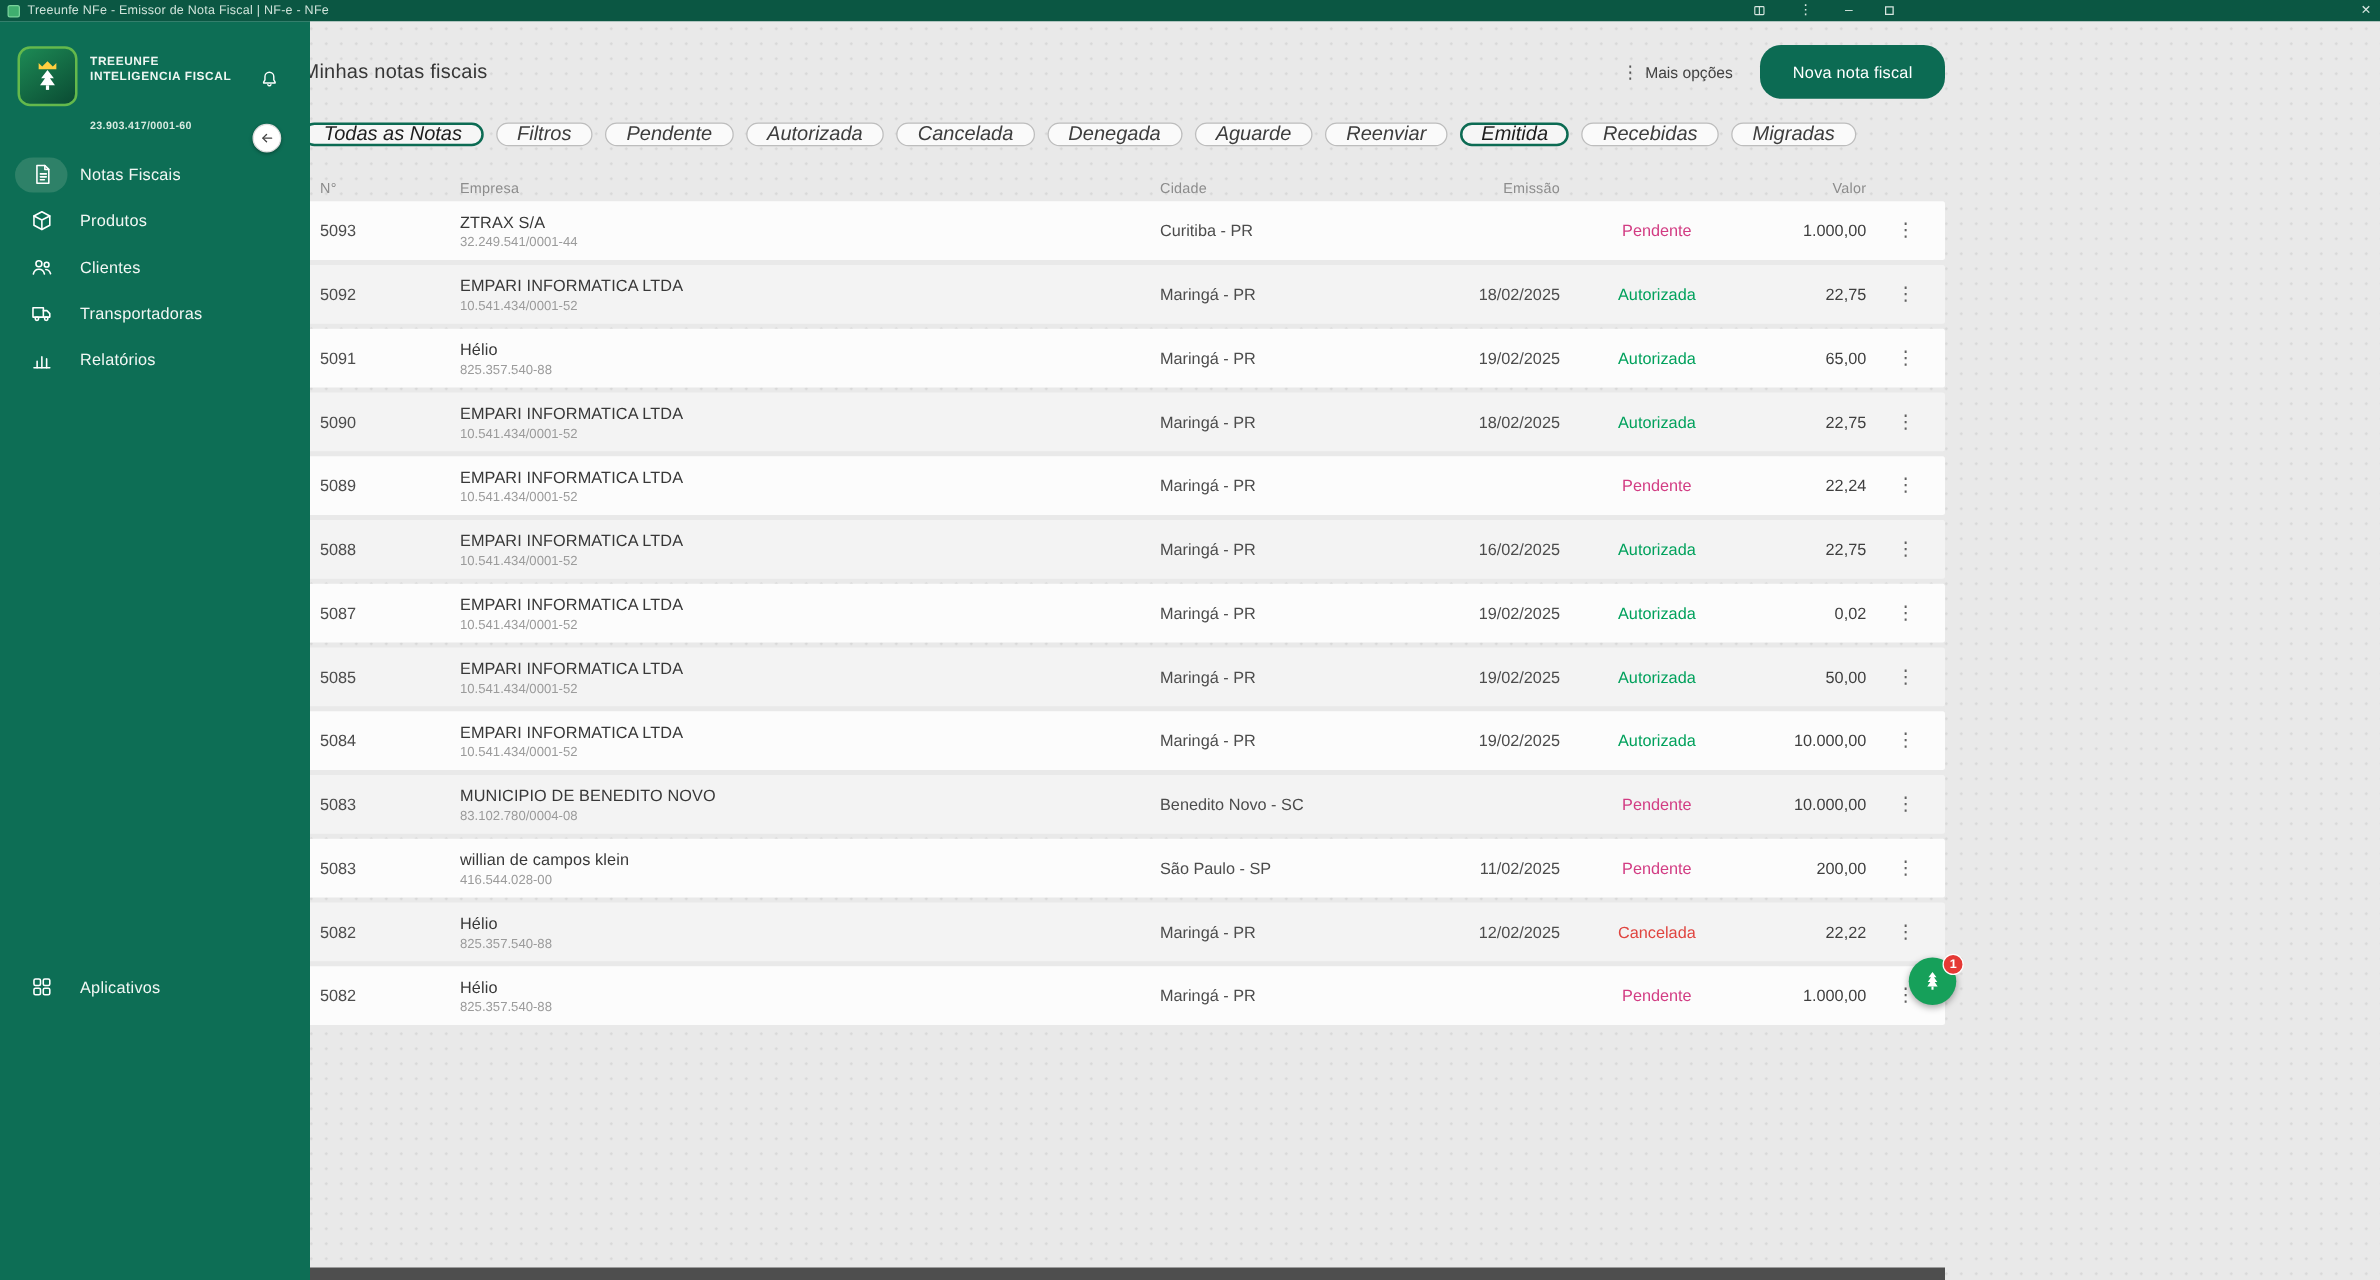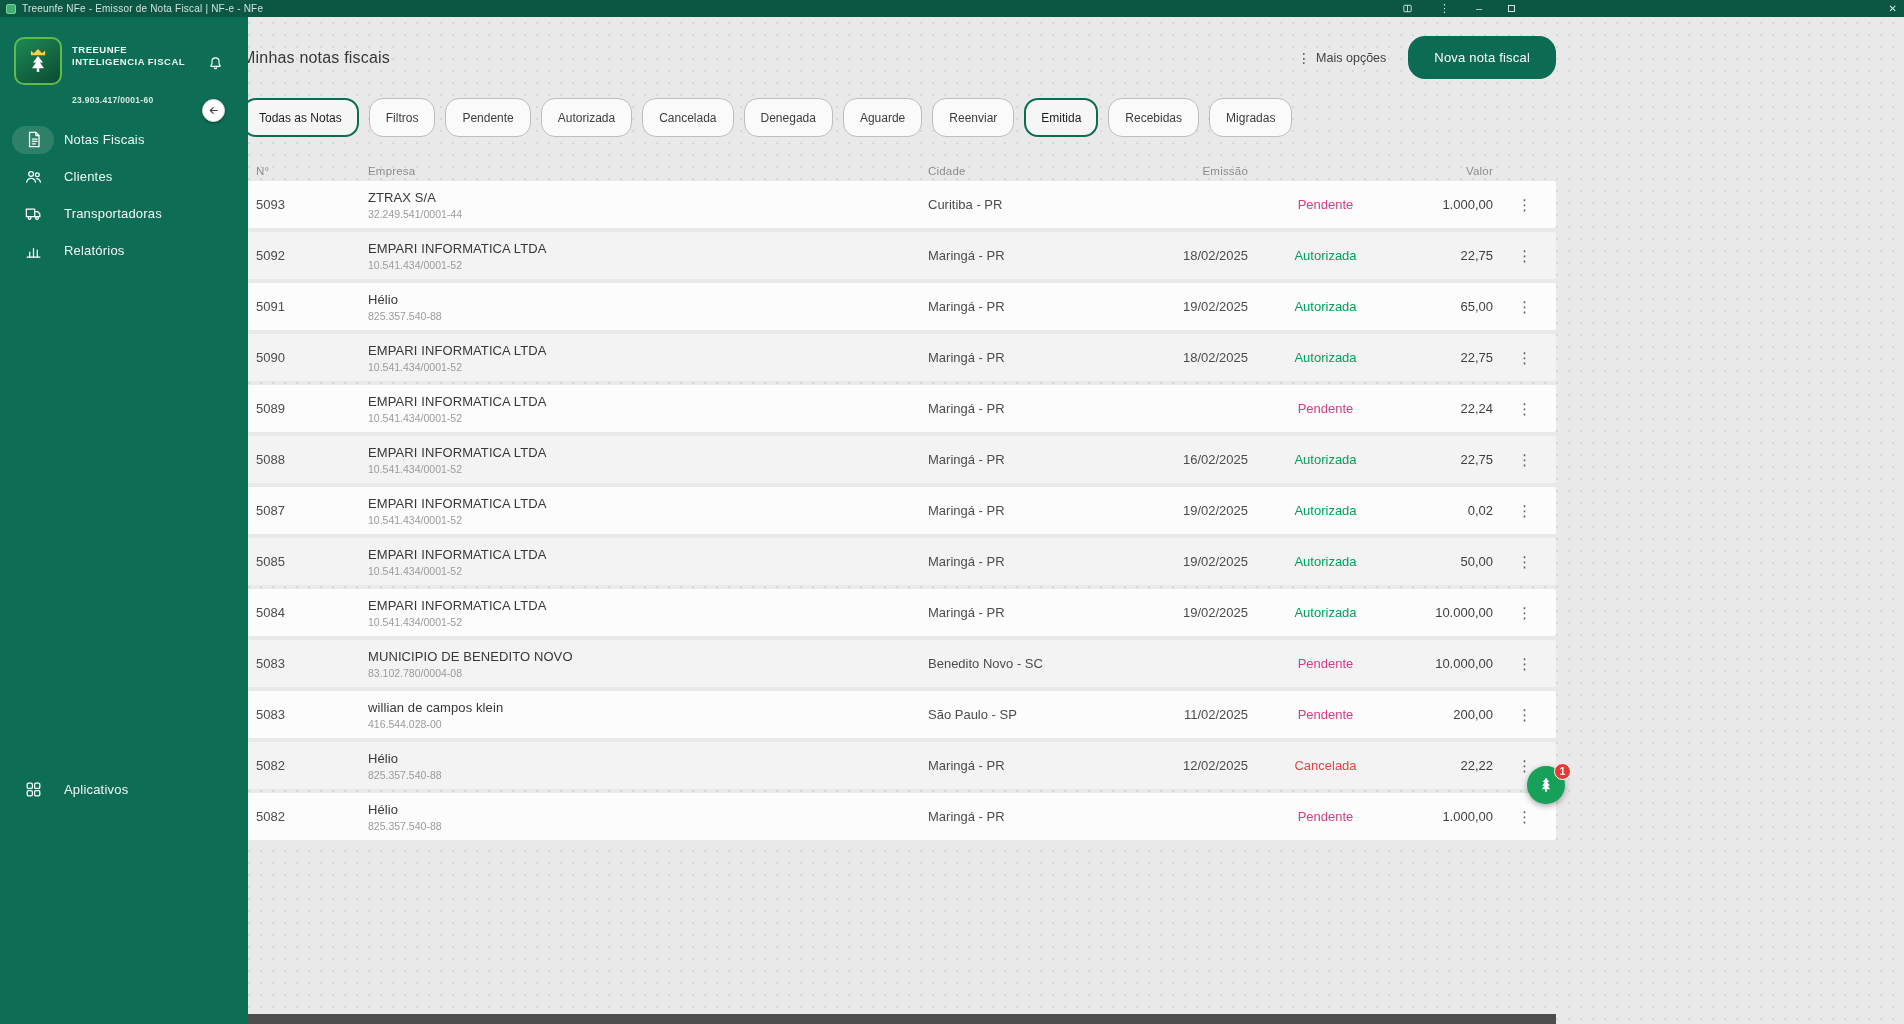--- a/index.html
+++ b/index.html
@@ -72,22 +72,22 @@
   .header-actions{margin-left:auto;display:flex;align-items:center;}
   .more-options{display:flex;align-items:center;gap:5px;font-size:12.5px;color:#424242;cursor:pointer;margin-right:22px;}
   .more-options .kebab-glyph{font-size:14px;color:#555;}
   .new-invoice-btn{
     height:43px;padding:0 26px;border-radius:17px;background:var(--accent);
     color:#fff;font-size:13px;font-weight:500;border:none;cursor:pointer;letter-spacing:.2px;
   }
 
   .chips{display:flex;gap:10px;margin-top:24px;flex-wrap:nowrap;}
   .chip{
-    height:39px;padding:0 16px;border-radius:14px;border:1px solid #bdbdbd;background:#fafafa;
-    font-size:12px;color:#3d3d3d;display:flex;align-items:center;cursor:pointer;white-space:nowrap;
+    height:19px;padding:0 16px;border-radius:14px;border:1px solid #bdbdbd;background:#fafafa;
+    font-size:16px;color:#3d3d3d;display:flex;align-items:center;cursor:pointer;white-space:nowrap;font-style:italic;
   }
   .chip.active{border:2px solid var(--accent);padding:0 15px;color:#1d1d1d;font-weight:500;background:#f6f6f6;}
 
   .thead{
     display:grid;grid-template-columns:126px 560px 225px 95px 155px 90px 63px;
     margin-top:28px;margin-bottom:4px;font-size:11.5px;color:#8c8c8c;letter-spacing:.2px;
   }
   .th.c1{padding-left:14px;}
   .th.c4,.th.c6{text-align:right;}
 
@@ -173,20 +173,29 @@
               <path d="M7 3h8l4 4v14H7z"></path>
               <path d="M15 3v4h4"></path>
               <path d="M10.5 11.5h6M10.5 14.5h6M10.5 17.5h4"></path>
             </svg>
           </span>
           <span class="nav-label">Notas Fiscais</span>
         </div>
         <div class="nav-item">
           <span class="icon-pill">
             <svg viewBox="0 0 24 24" fill="none" stroke="currentColor" stroke-width="1.6" stroke-linecap="round" stroke-linejoin="round">
+              <path d="M12 3l8 4.3v9.4L12 21l-8-4.3V7.3z"></path>
+              <path d="M4 7.3l8 4 8-4M12 11.3V21"></path>
+            </svg>
+          </span>
+          <span class="nav-label">Produtos</span>
+        </div>
+        <div class="nav-item">
+          <span class="icon-pill">
+            <svg viewBox="0 0 24 24" fill="none" stroke="currentColor" stroke-width="1.6" stroke-linecap="round" stroke-linejoin="round">
               <circle cx="9" cy="8.8" r="3"></circle>
               <path d="M3.4 19.2c.8-3.2 3.1-4.8 5.6-4.8s4.8 1.6 5.6 4.8"></path>
               <circle cx="16.8" cy="9.8" r="2.4"></circle>
               <path d="M16 14.6c2.4.2 4.1 1.7 4.8 4.4"></path>
             </svg>
           </span>
           <span class="nav-label">Clientes</span>
         </div>
         <div class="nav-item">
           <span class="icon-pill">

